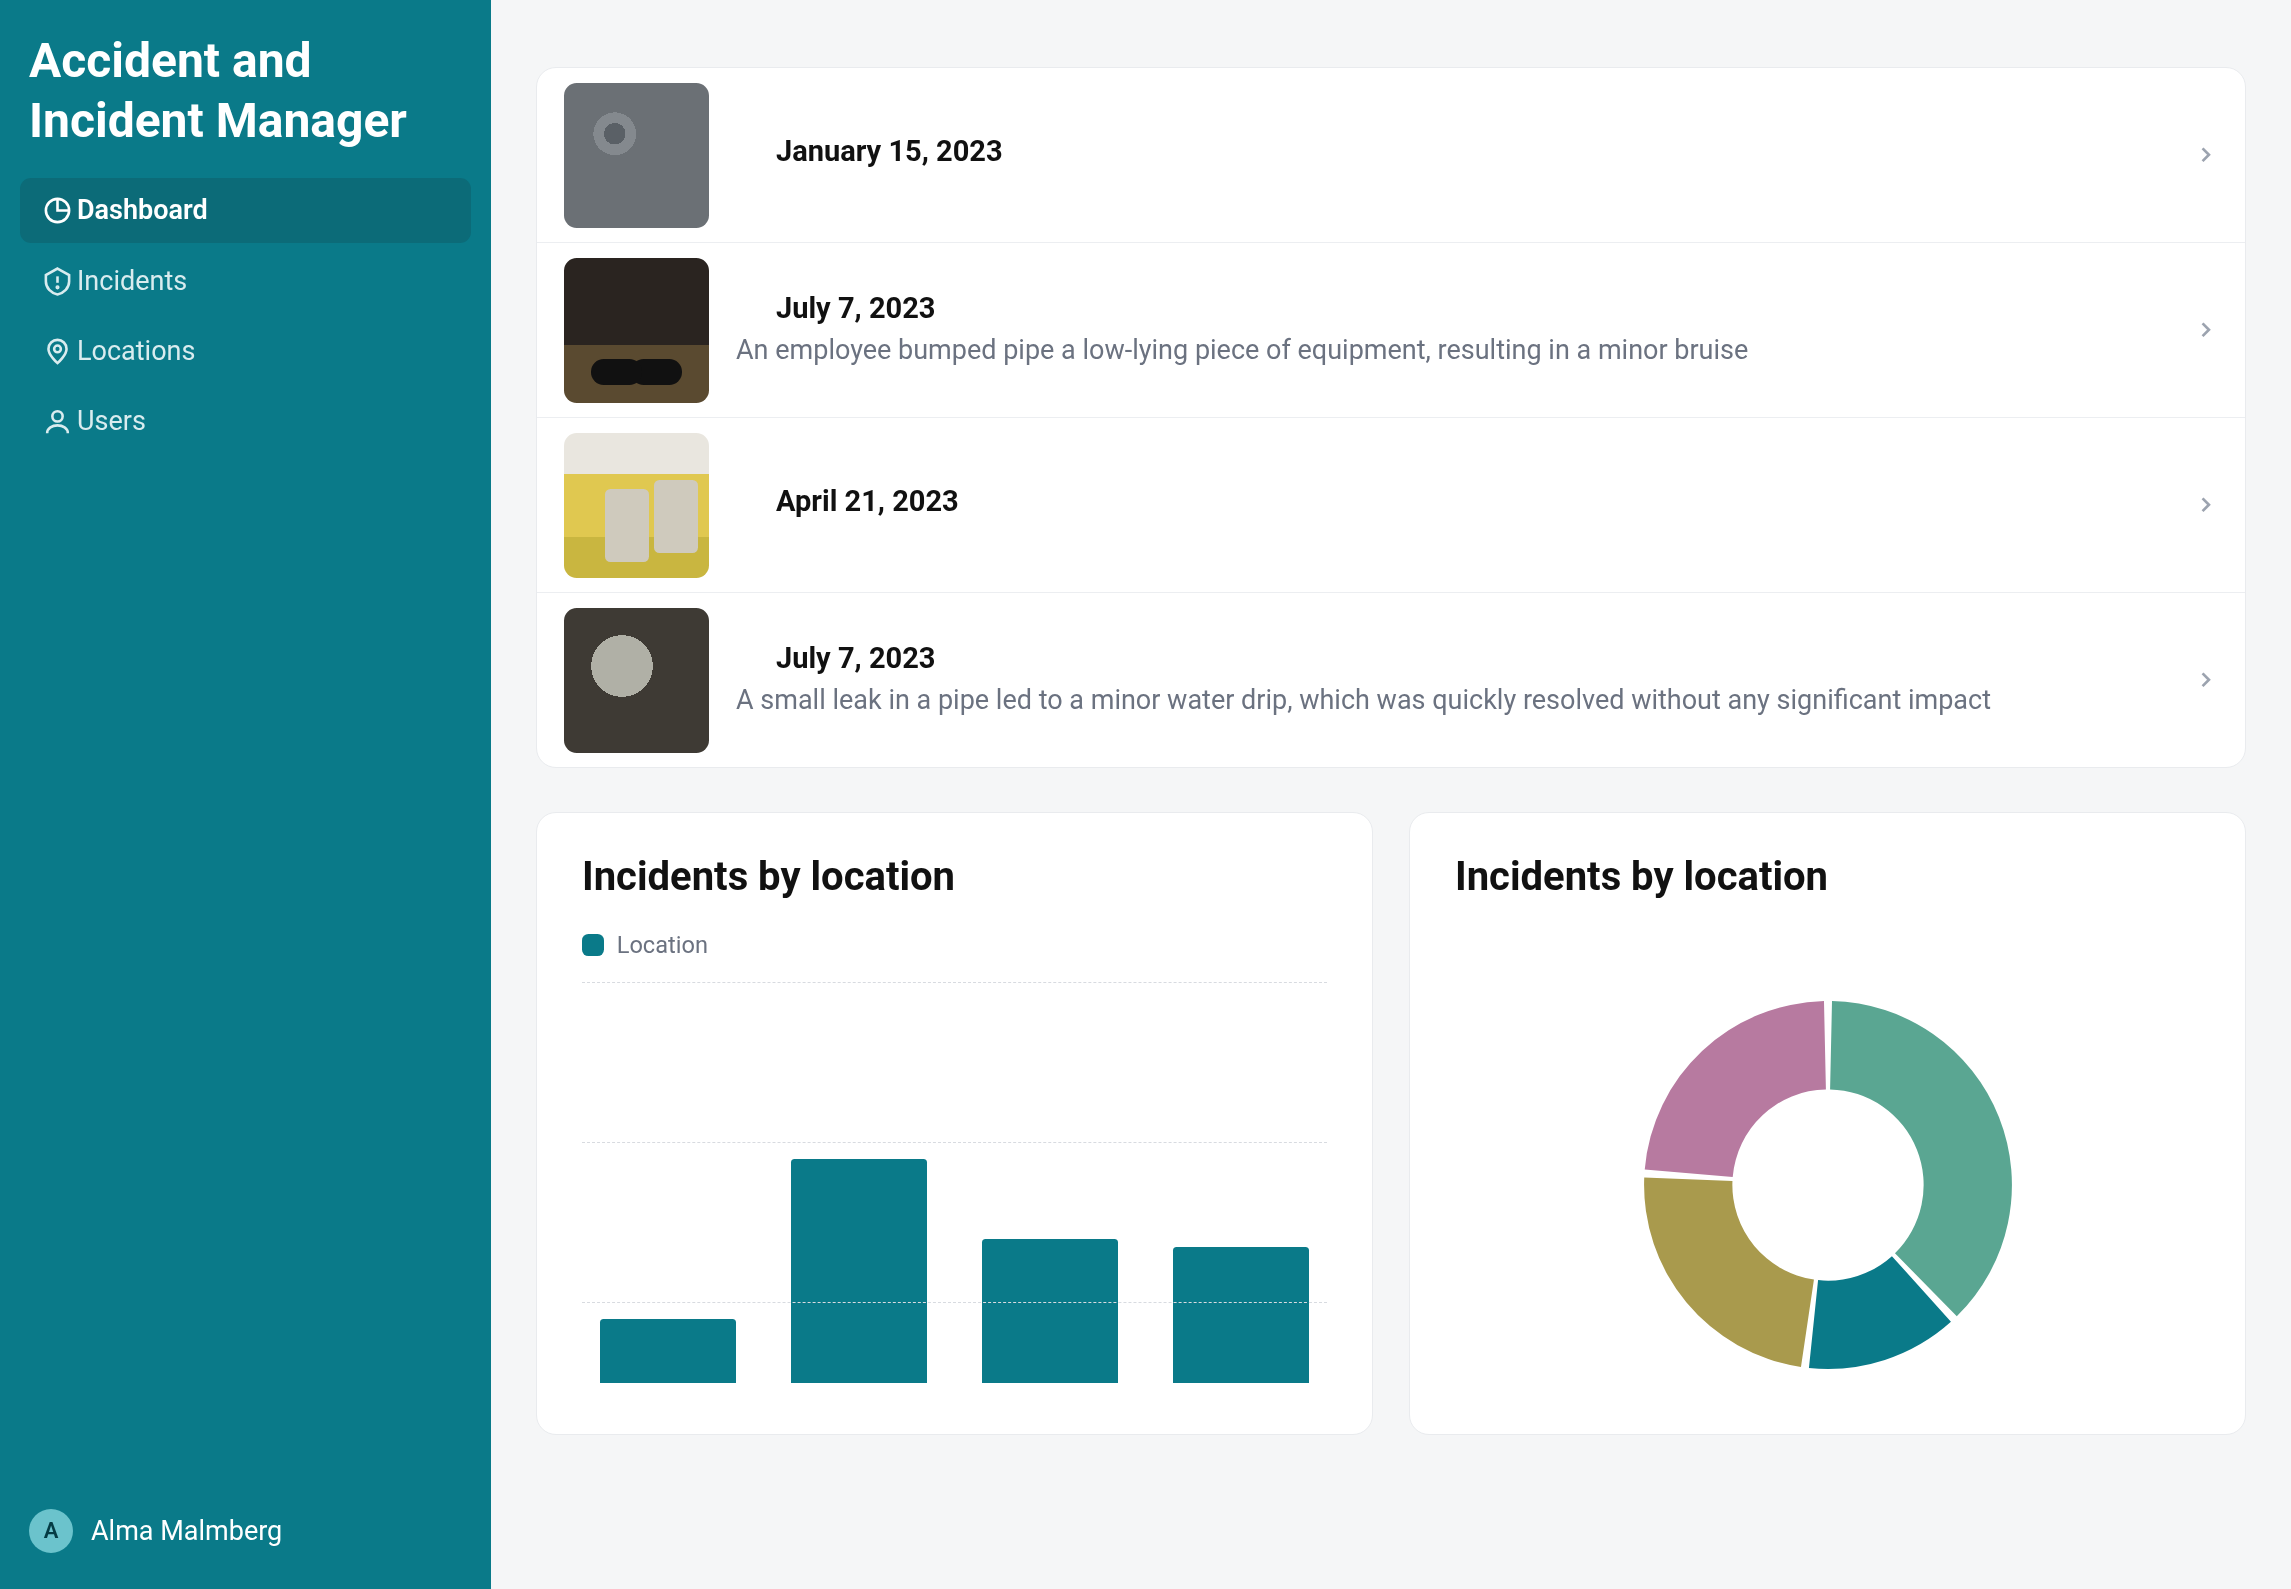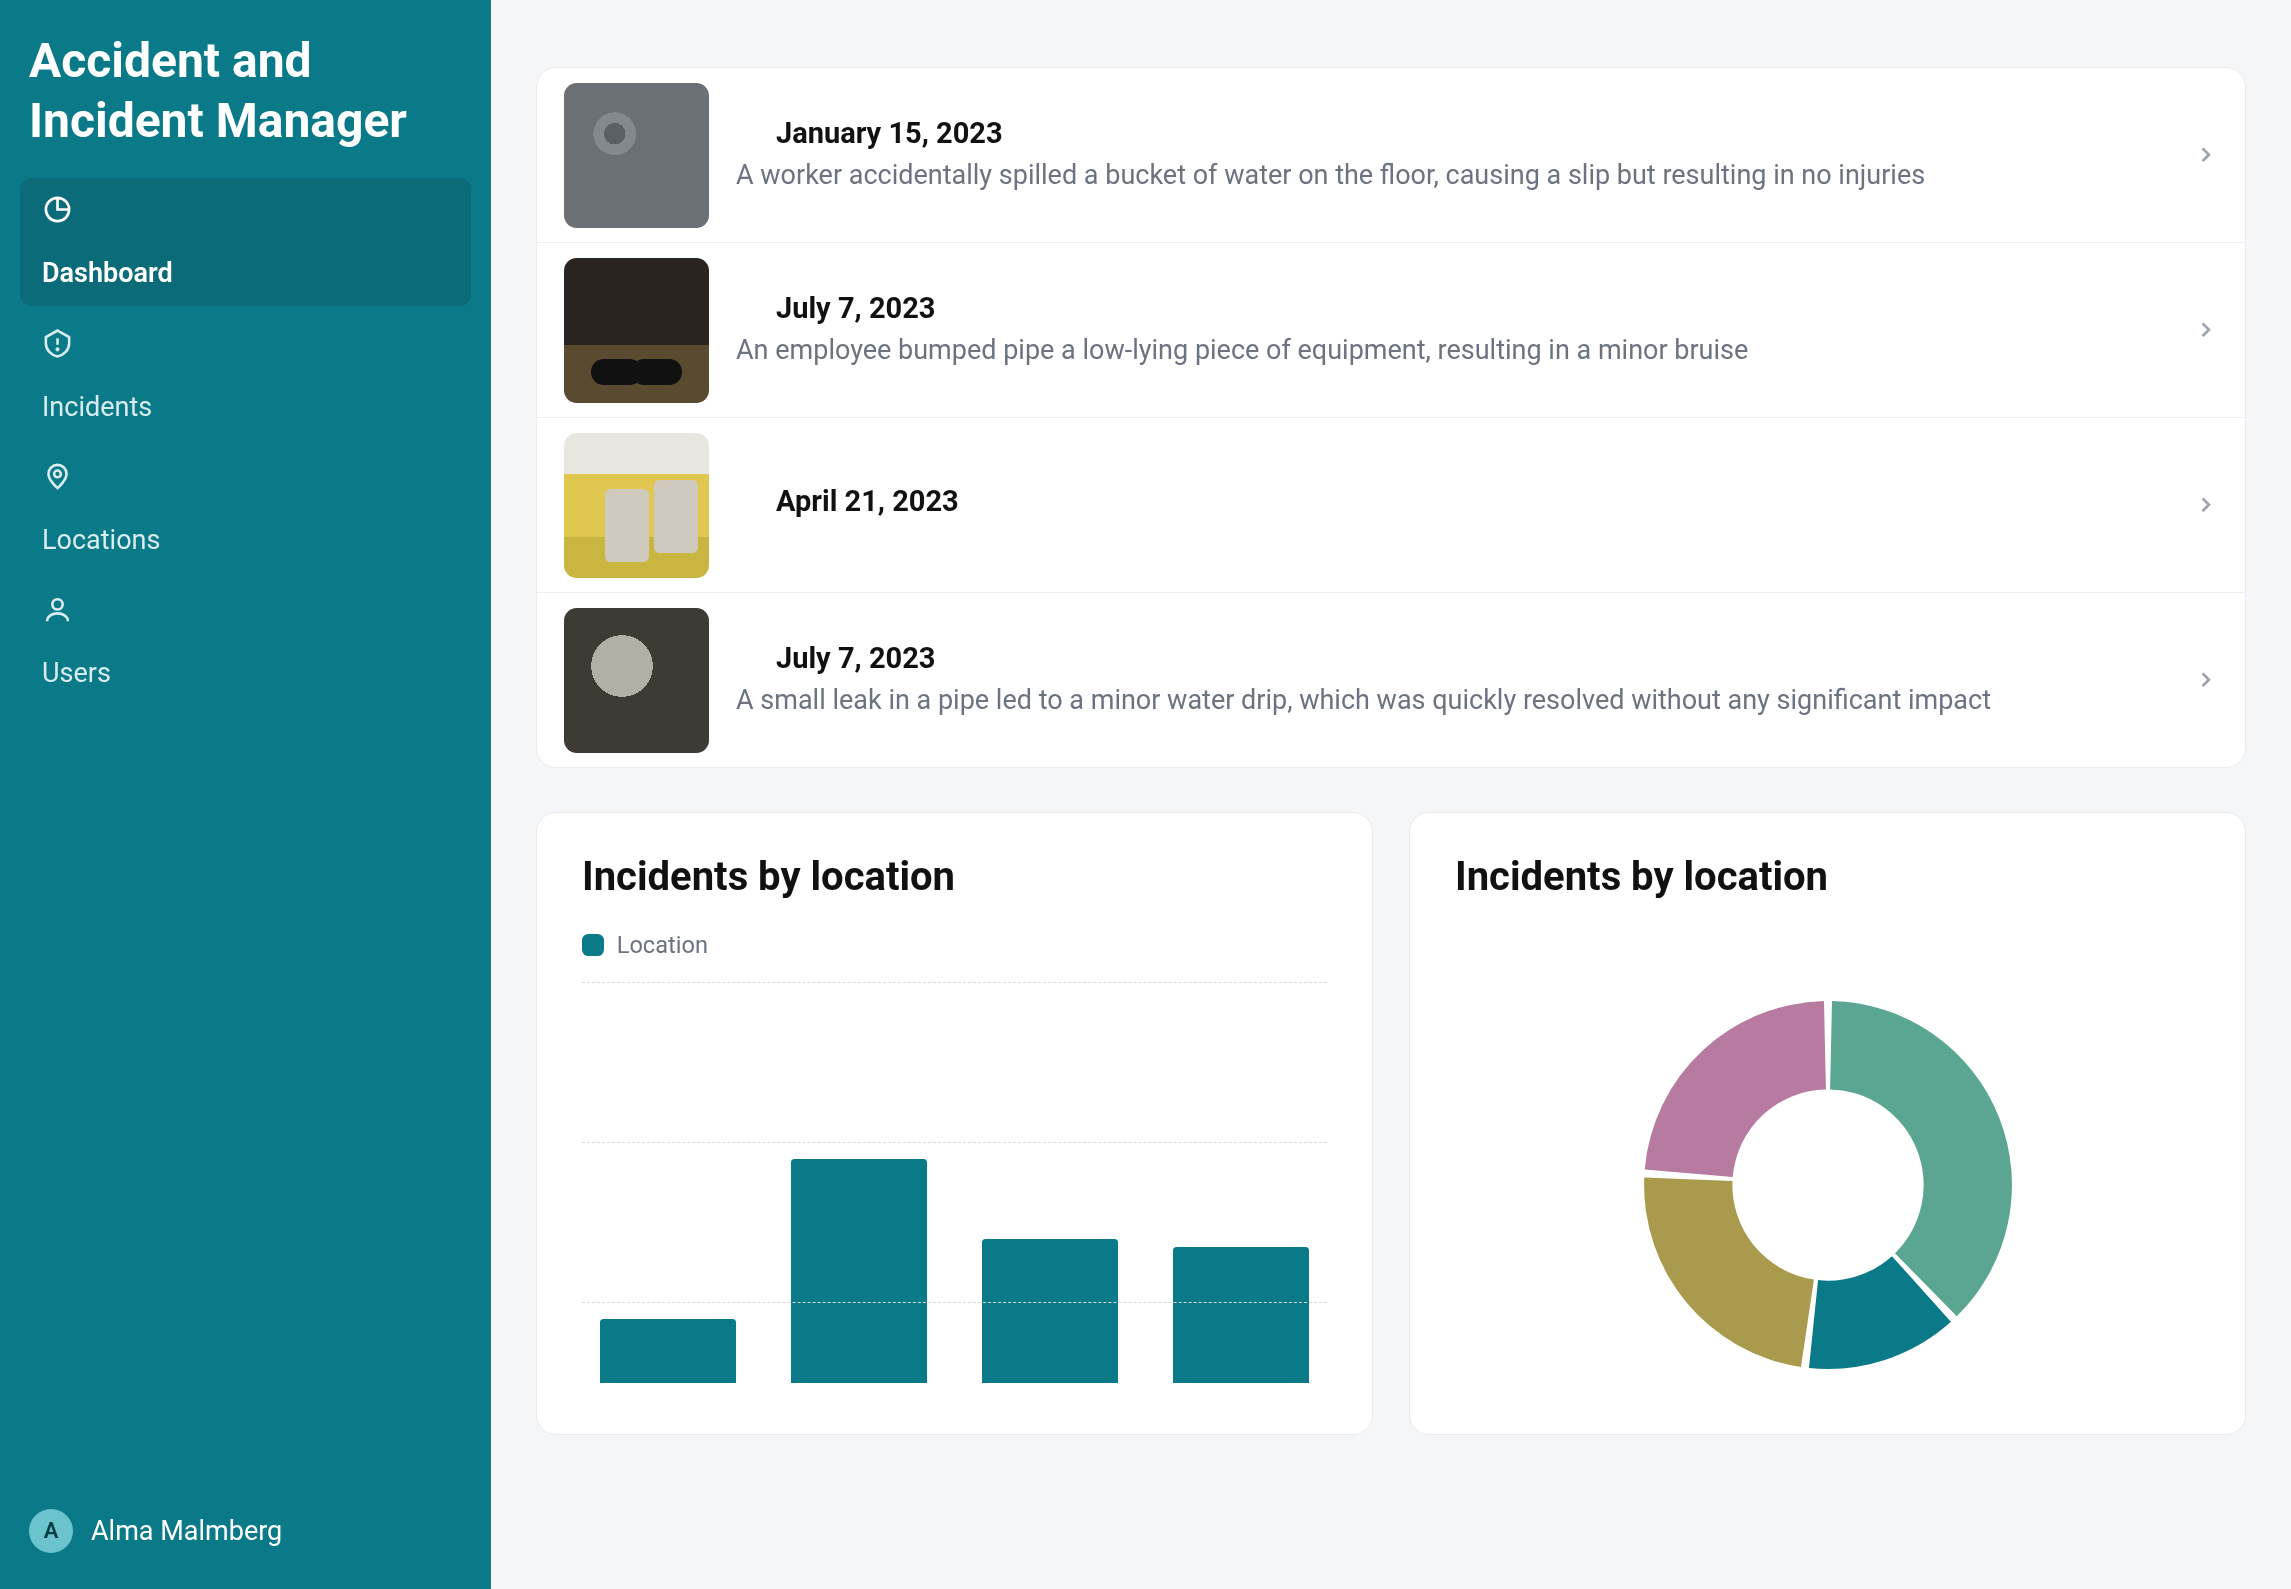--- a/index.html
+++ b/index.html
@@ -23,27 +23,26 @@
   }
   .app-title {
     font-size: 48px;
     font-weight: 700;
     text-align: left;
     line-height: 1.25;
     padding: 5.5px 9px 27px;
   }
   .nav { display: flex; flex-direction: column; gap: 5.5px; }
   .nav-item {
-    display: flex; align-items: flex-start; gap: 32px;
+    display: flex; align-items: flex-end; gap: 4px;
     padding: 16.4px 22px;
     border-radius: 11px;
     font-size: 27px;
     cursor: pointer;
     color: #d9ecef;
-    flex-direction: column;
   }
   .nav-item.active {
     background: #0c6b78;
     color: #ffffff;
     font-weight: 600;
   }
   .nav-icon { width: 31px; height: 31px; flex-shrink: 0; }
   .nav-icon svg { width: 100%; height: 100%; display: block; stroke: currentColor; fill: none; stroke-width: 2; }
 
   .sidebar-spacer { flex: 1; }
@@ -228,21 +227,20 @@
 
 <main class="main">
 
 
   <section class="incidents-card">
 
     <div class="incident-row">
       <div class="thumb thumb-1"></div>
       <div class="incident-text">
         <div class="incident-date">January 15, 2023</div>
-        <div class="incident-desc">A worker accidentally spilled a bucket of water on the floor, causing a slip but resulting in no injuries</div>
       </div>
       <span class="chevron">
         <svg viewBox="0 0 24 24">
             <polyline points="9 6 15 12 9 18"></polyline>
           </svg>
       </span>
     </div>
 
     <div class="incident-row">
       <div class="thumb thumb-2"></div>

